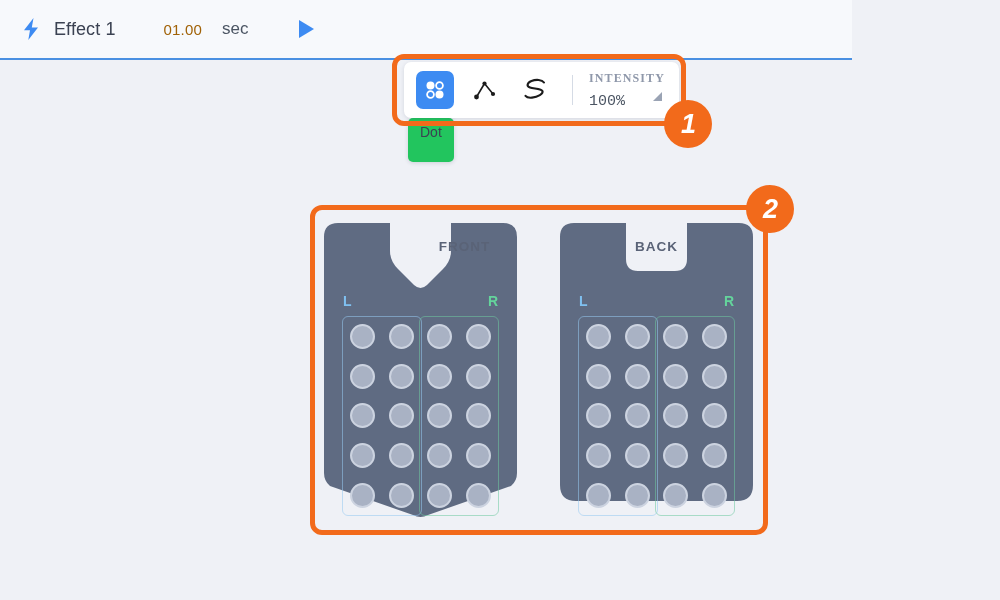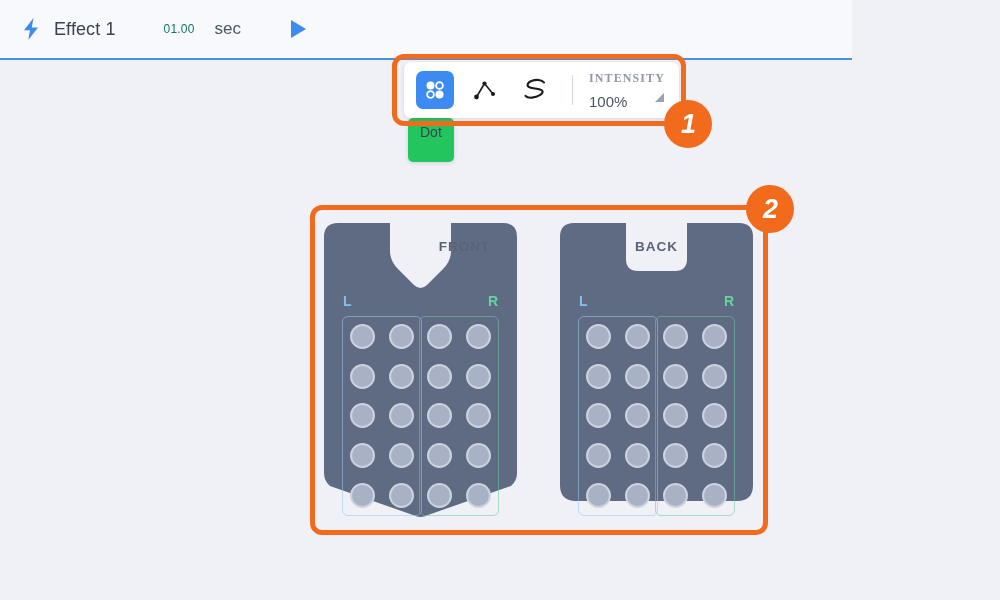--- a/index.html
+++ b/index.html
@@ -34,22 +34,22 @@
     display: flex; align-items: center; justify-content: center;
     margin-right: 10px;
   }
   #effect-title {
     font-size: 18px;
     color: #3b4252;
     font-weight: 500;
     letter-spacing: .1px;
   }
   #duration-value {
-    font-size: 12px;
-    color: #0f766e;
+    font-size: 15px;
+    color: #a16207;
     margin-left: 48px;
     letter-spacing: .2px;
     text-align: right;
   }
   #duration-unit {
     font-size: 17px;
     color: #4b5563;
     margin-left: 20px;
   }
   #play-button {
@@ -96,20 +96,21 @@
   #intensity-label {
     font-size: 12px;
     letter-spacing: 1.1px;
     color: #8f98aa;
     font-weight: bold;
     font-family: Liberation Serif, serif;
   }
   #intensity-row {
     display: flex; align-items: flex-end;
     margin-top: 3px;
+    font-family: Liberation Mono, monospace;
   }
   #intensity-value {
     font-size: 15px;
     color: #4b5563;
   }
   #intensity-caret { margin-left: 26px; margin-bottom: 3px; }
 
   
   #dot-tooltip {
     position: absolute;

